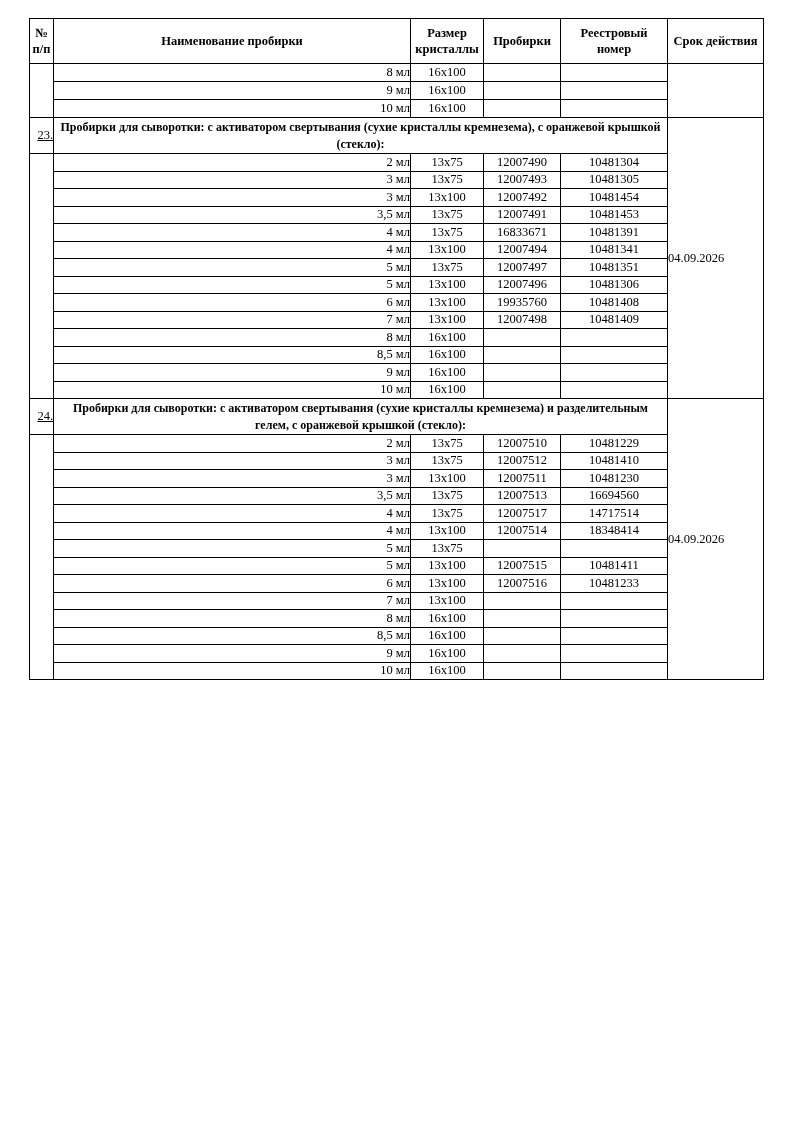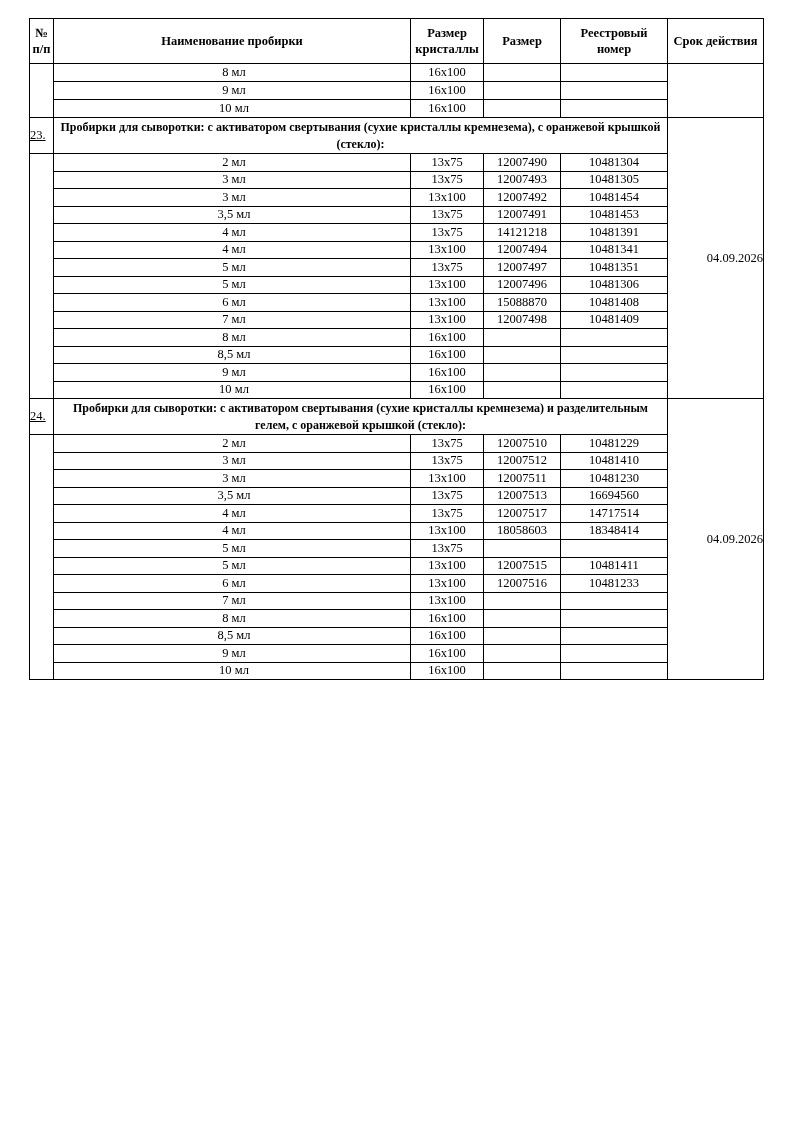--- a/index.html
+++ b/index.html
@@ -34,45 +34,45 @@
     text-align: center;
     vertical-align: middle;
     line-height: 16px;
     padding: 1px 2px;
   }
   tr.head-row { height: 45px; }
   tr.cont-row { height: 18px; }
   tr.sec-row  { height: 36px; }
   tr.data-row { height: 17.5px; }
   td.cell-name {
-    text-align: center;
+    text-align: right;
     vertical-align: middle;
     padding-left: 4px;
     line-height: 15px;
   }
   td.cell-center {
     text-align: center;
     vertical-align: middle;
     line-height: 15px;
   }
   td.cell-secnum {
-    text-align: left;
+    text-align: right;
     vertical-align: middle;
     text-decoration: underline;
   }
   td.cell-sectitle {
     font-weight: bold;
     text-align: center;
     vertical-align: middle;
     line-height: 17px;
     font-size: 12px;
     padding: 0 6px;
   }
   td.cell-validity {
-    text-align: right;
+    text-align: left;
     vertical-align: middle;
   }
 </style>
 </head>
 <body>
 
 <table class="reg-table">
   <colgroup>
     <col style="width:24px">
     <col style="width:357px">
@@ -80,21 +80,21 @@
     <col style="width:77px">
     <col style="width:107px">
     <col style="width:96px">
   </colgroup>
 
   <tbody>
       <tr class="head-row">
     <th>№ п/п</th>
     <th>Наименование пробирки</th>
     <th>Размер кристаллы</th>
-    <th>Размер</th>
+    <th>Пробирки</th>
     <th>Реестровый номер</th>
     <th>Срок действия</th>
   </tr>
 
   <tr class="cont-row">
     <td class="cell-secnum" rowspan="3"></td>
     <td class="cell-name">8 мл</td>
     <td class="cell-center">16x100</td>
     <td class="cell-center"></td>
     <td class="cell-center"></td>
@@ -140,21 +140,21 @@
   </tr>
   <tr class="data-row">
     <td class="cell-name">3,5 мл</td>
     <td class="cell-center">13x75</td>
     <td class="cell-center">12007491</td>
     <td class="cell-center">10481453</td>
   </tr>
   <tr class="data-row">
     <td class="cell-name">4 мл</td>
     <td class="cell-center">13x75</td>
-    <td class="cell-center">14121218</td>
+    <td class="cell-center">16833671</td>
     <td class="cell-center">10481391</td>
   </tr>
   <tr class="data-row">
     <td class="cell-name">4 мл</td>
     <td class="cell-center">13x100</td>
     <td class="cell-center">12007494</td>
     <td class="cell-center">10481341</td>
   </tr>
   <tr class="data-row">
     <td class="cell-name">5 мл</td>
@@ -164,21 +164,21 @@
   </tr>
   <tr class="data-row">
     <td class="cell-name">5 мл</td>
     <td class="cell-center">13x100</td>
     <td class="cell-center">12007496</td>
     <td class="cell-center">10481306</td>
   </tr>
   <tr class="data-row">
     <td class="cell-name">6 мл</td>
     <td class="cell-center">13x100</td>
-    <td class="cell-center">15088870</td>
+    <td class="cell-center">19935760</td>
     <td class="cell-center">10481408</td>
   </tr>
   <tr class="data-row">
     <td class="cell-name">7 мл</td>
     <td class="cell-center">13x100</td>
     <td class="cell-center">12007498</td>
     <td class="cell-center">10481409</td>
   </tr>
   <tr class="data-row">
     <td class="cell-name">8 мл</td>
@@ -238,21 +238,21 @@
   </tr>
   <tr class="data-row">
     <td class="cell-name">4 мл</td>
     <td class="cell-center">13x75</td>
     <td class="cell-center">12007517</td>
     <td class="cell-center">14717514</td>
   </tr>
   <tr class="data-row">
     <td class="cell-name">4 мл</td>
     <td class="cell-center">13x100</td>
-    <td class="cell-center">18058603</td>
+    <td class="cell-center">12007514</td>
     <td class="cell-center">18348414</td>
   </tr>
   <tr class="data-row">
     <td class="cell-name">5 мл</td>
     <td class="cell-center">13x75</td>
     <td class="cell-center"></td>
     <td class="cell-center"></td>
   </tr>
   <tr class="data-row">
     <td class="cell-name">5 мл</td>

